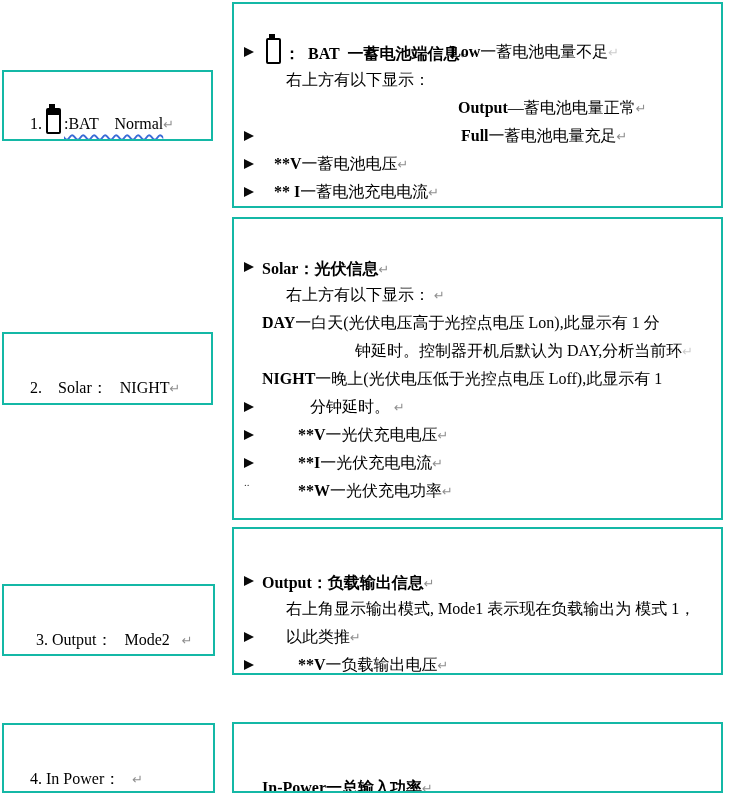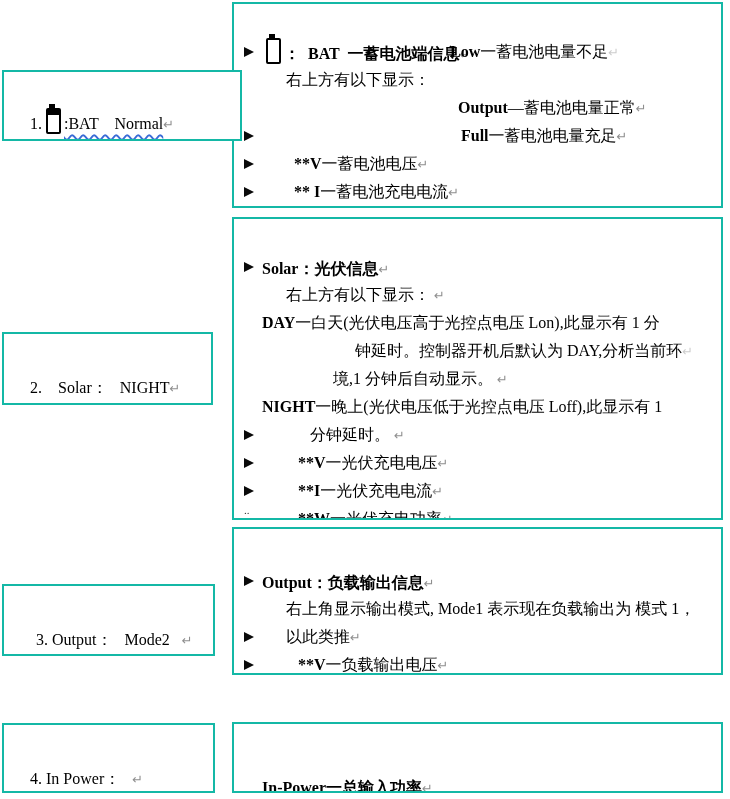--- a/index.html
+++ b/index.html
@@ -49,21 +49,21 @@
   .wavy-red{
     text-decoration-style:wavy;
     text-decoration-color:#e01010;text-decoration-thickness:1px;
     text-underline-offset:3px;
     margin-top:6px;
   }
   
   .col2{position:absolute;left:216px;top:0;white-space:pre;}
   
   .pl12{padding-left:12px;} .pl36{padding-left:36px;} .pl48{padding-left:48px;}
-  .pl52{padding-left:44px;} .pl60{padding-left:60px;} .pl83{padding-left:83px;}
+  .pl52{padding-left:24px;} .pl60{padding-left:60px;} .pl83{padding-left:83px;}
   .pl100{padding-left:100px;} .pl105{padding-left:105px;}
   .pl208{padding-left:208px;} .pl211{padding-left:211px;}
   .dots{font-size:11px;height:12px;line-height:10px;padding-left:10px;color:#333;}
   
   .lcd .ln{height:28px;line-height:28px;}
 </style>
 </head>
 <body>
 
 <div class="box" style="left:232px;top:2px;width:491px;height:206px;padding-top:2px;">
@@ -97,23 +97,20 @@
   </div>
   <div class="ln pl36">
     <span class="bullet"></span><span>右上方有以下显示： </span><span class="ret">↵</span>
   </div>
   <div class="ln pl12">
     <span class="b">DAY</span><span>一白天(光伏电压高于光控点电压 Lon),此显示有 1 分</span>
   </div>
   <div class="ln pl105">
     <span>钟延时。控制器开机后默认为 DAY,分析当前环</span><span class="ret faint">↵</span>
   </div>
-  <div class="ln pl83">
-    <span>境,1 分钟后自动显示。 </span><span class="ret">↵</span>
-  </div>
   <div class="ln pl12">
     <span class="b">NIGHT</span><span>一晚上(光伏电压低于光控点电压 </span><span class="wavy-red">Loff</span><span>),此显示有 1</span>
   </div>
   <div class="ln pl60">
     <span>分钟延时。 </span><span class="ret">↵</span>
   </div>
   <div class="ln pl48">
     <span class="bullet"></span><span class="b">**V</span><span>一光伏充电电压</span><span class="ret">↵</span>
   </div>
   <div class="ln pl48">
@@ -145,21 +142,21 @@
     <span class="bullet"></span><span class="b">**W</span><span>一负载输出功率</span><span class="ret">↵</span>
   </div>
 </div>
 
 <div class="box" style="left:232px;top:722px;width:491px;height:71px;padding-top:16px;">
   <div class="ln title pl12">
     <span class="b">In-Power</span><span class="b">一总输入功率</span><span class="ret">↵</span>
   </div>
 </div>
 
-<div class="box lcd" style="left:2px;top:70px;width:240px;height:71px;padding:8px 0 8px 10px;">
+<div class="box lcd" style="left:2px;top:70px;width:211px;height:71px;padding:8px 0 8px 10px;">
   <div class="ln">
     <span>1.</span><span class="bat filltop"></span><span class="wavy-blue">:BAT    Normal</span><span class="ret">↵</span>
   </div>
   <div class="ln">
     
   </div>
 </div>
 
 <div class="box lcd" style="left:2px;top:332px;width:211px;height:73px;padding:12px 0 0 10px;">
   <div class="ln">

